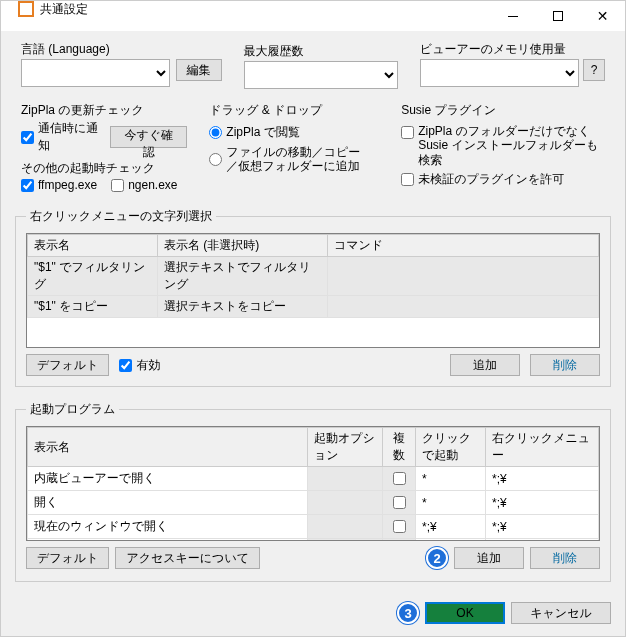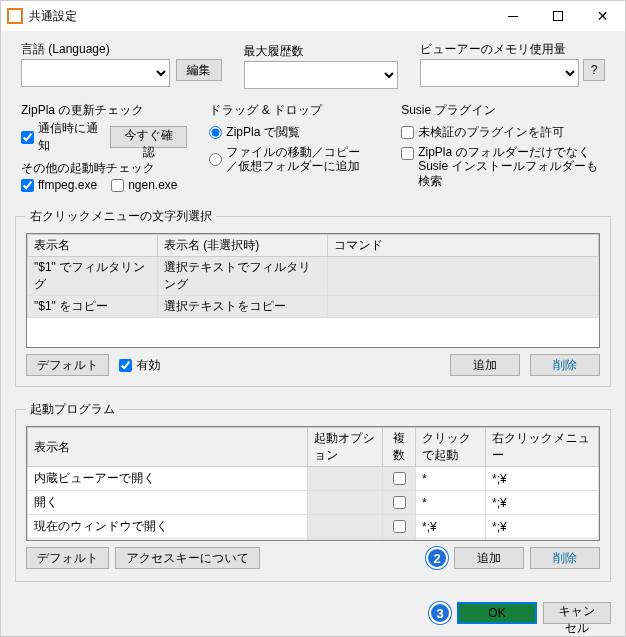--- a/index.html
+++ b/index.html
@@ -1,18 +1,18 @@
 <!DOCTYPE html>
 <html><head>
 <meta charset="utf-8">
 <style>
 * { box-sizing: border-box; font-family: "Yu Gothic UI", "Meiryo UI", sans-serif; font-size: 12px; }
 body { margin: 0; background: #fff; }
 .window { width: 626px; height: 637px; border: 1px solid #ccc; background: #f0f0f0; display: flex; flex-direction: column; }
-.titlebar { height: 30px; background: #fff; display: flex; align-items: center; padding-left: 6px; }
+.titlebar { height: 30px; background: #fff; display: flex; align-items: flex-start; padding-left: 17px; }
 .titlebar .icon { width: 16px; height: 16px; border: 2px solid #e67e22; margin-right: 6px; }
 .titlebar .title { flex: 1; }
 .titlebar .wbtn { width: 45px; height: 30px; display: flex; align-items: center; justify-content: center; }
 .content { flex: 1; padding: 10px 14px; display: flex; flex-direction: column; gap: 6px; overflow: hidden; }
 
 .row1 { display: flex; gap: 10px; }
 .group { position: relative; border: none; padding: 12px 6px 6px 6px; margin-top: 6px; }
 .group > .legend { position: absolute; top: -6px; left: 4px; padding: 0 2px; background: #f0f0f0; }
 .lang-group { flex: 1.3; }
 .hist-group { flex: 1; margin-top: 8px; }
@@ -138,28 +138,28 @@
             <span>ZipPla で閲覧</span>
         </div>
         <div class="radio-row">
           <input type="radio" name="drag" style="">
             <span style="white-space:pre-line;line-height:1.2">ファイルの移動／コピー
 ／仮想フォルダーに追加</span>
         </div>
       </div>
       <div class="group susie-group">
         <div class="legend">Susie プラグイン</div>
-        <label class="lbl-check" style="margin:4px 0">
-          <input type="checkbox" style="">
-            <span>未検証のプラグインを許可</span>
-        </label>
         <label class="lbl-check" style="align-items:flex-start;margin:4px 0">
           <input type="checkbox" style="margin-top: 2px;">
             <span style="white-space:pre-line;line-height:1.2">ZipPla のフォルダーだけでなく
 Susie インストールフォルダーも検索</span>
+        </label>
+        <label class="lbl-check" style="margin:4px 0">
+          <input type="checkbox" style="">
+            <span>未検証のプラグインを許可</span>
         </label>
       </div>
     </div>
 
     <fieldset class="boxed">
       <legend>右クリックメニューの文字列選択</legend>
       <div class="table1-wrap">
         <table class="table1">
           <tbody>
               <tr>
@@ -243,15 +243,15 @@
         <button style="width:70px">追加</button>
         <button style="width:70px" disabled="">削除</button>
       </div>
     </fieldset>
 
   </div>
 
   <div class="bottom-bar">
     <div class="badge">3</div>
     <button class="primary" style="width:80px">OK</button>
-    <button style="width:68px">キャンセル</button>
+    <button style="width:100px">キャンセル</button>
   </div>
 </div>
 
 </body></html>

